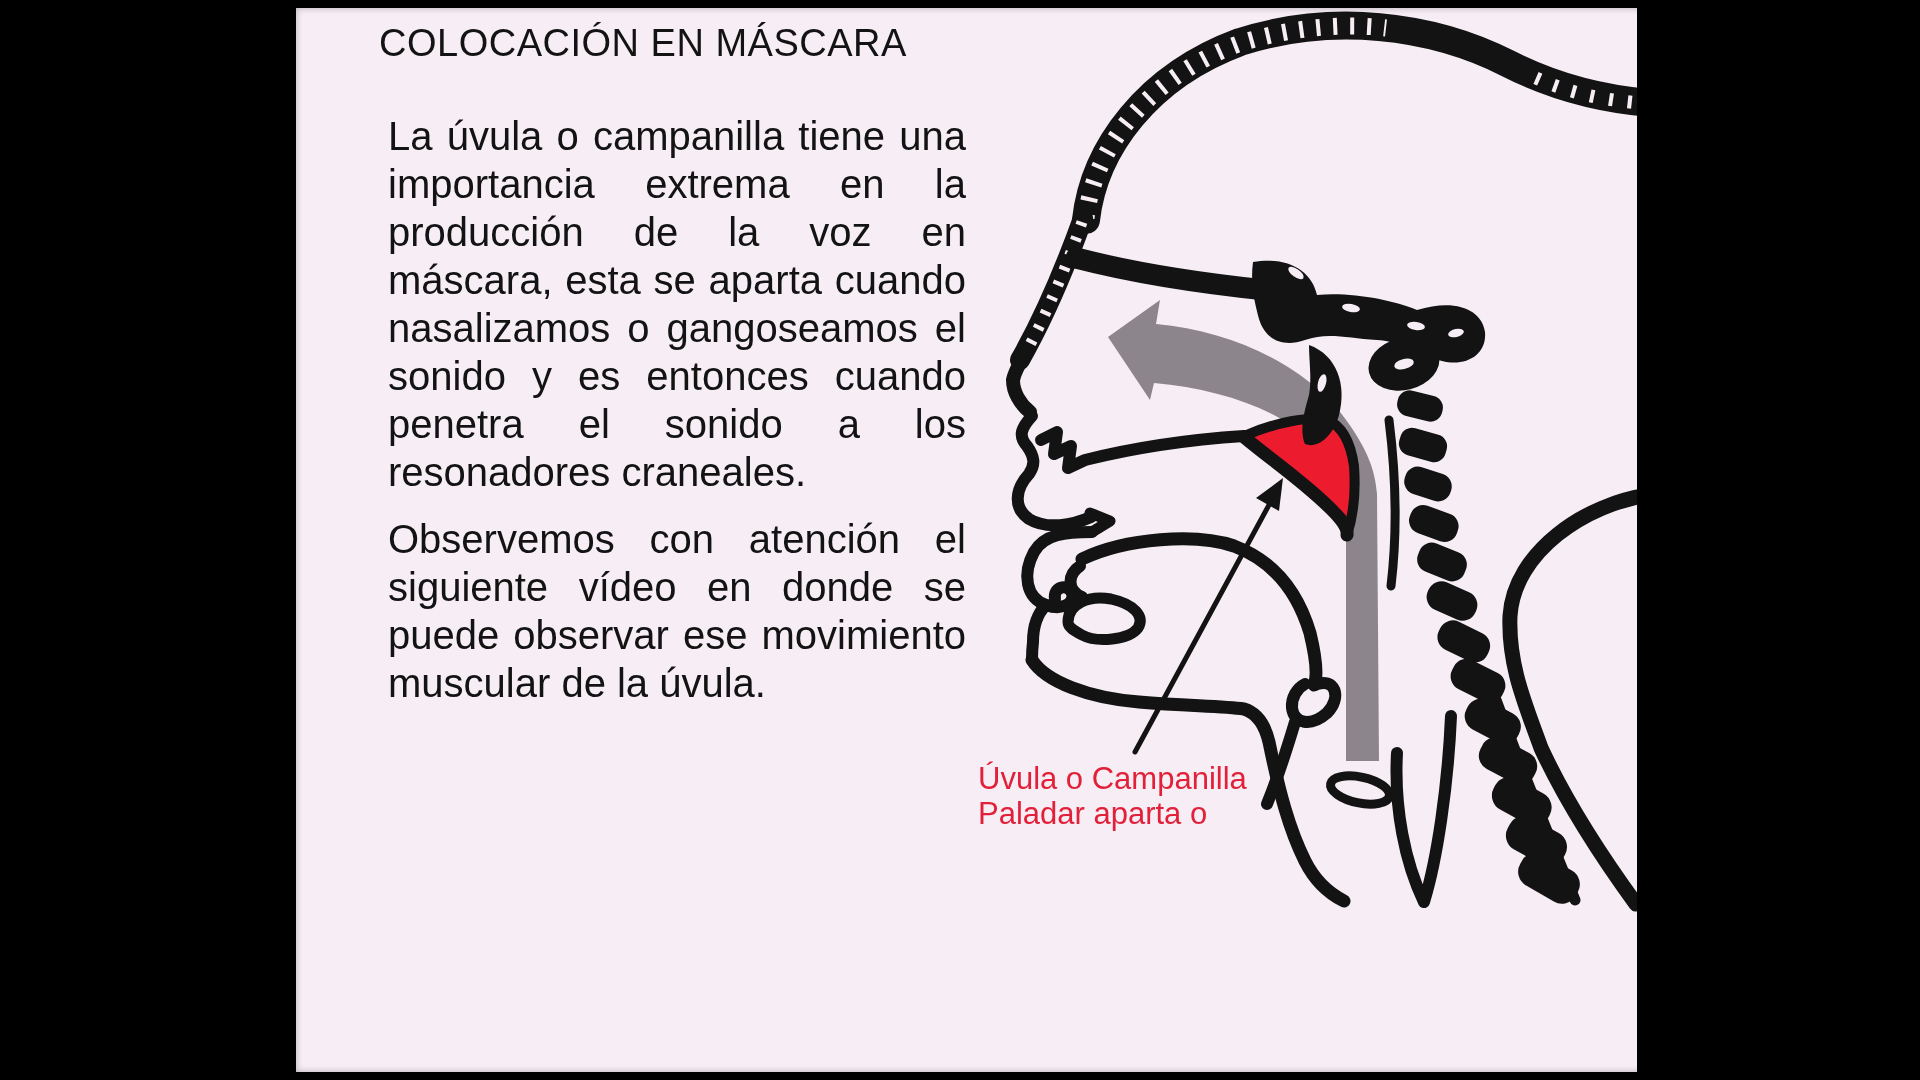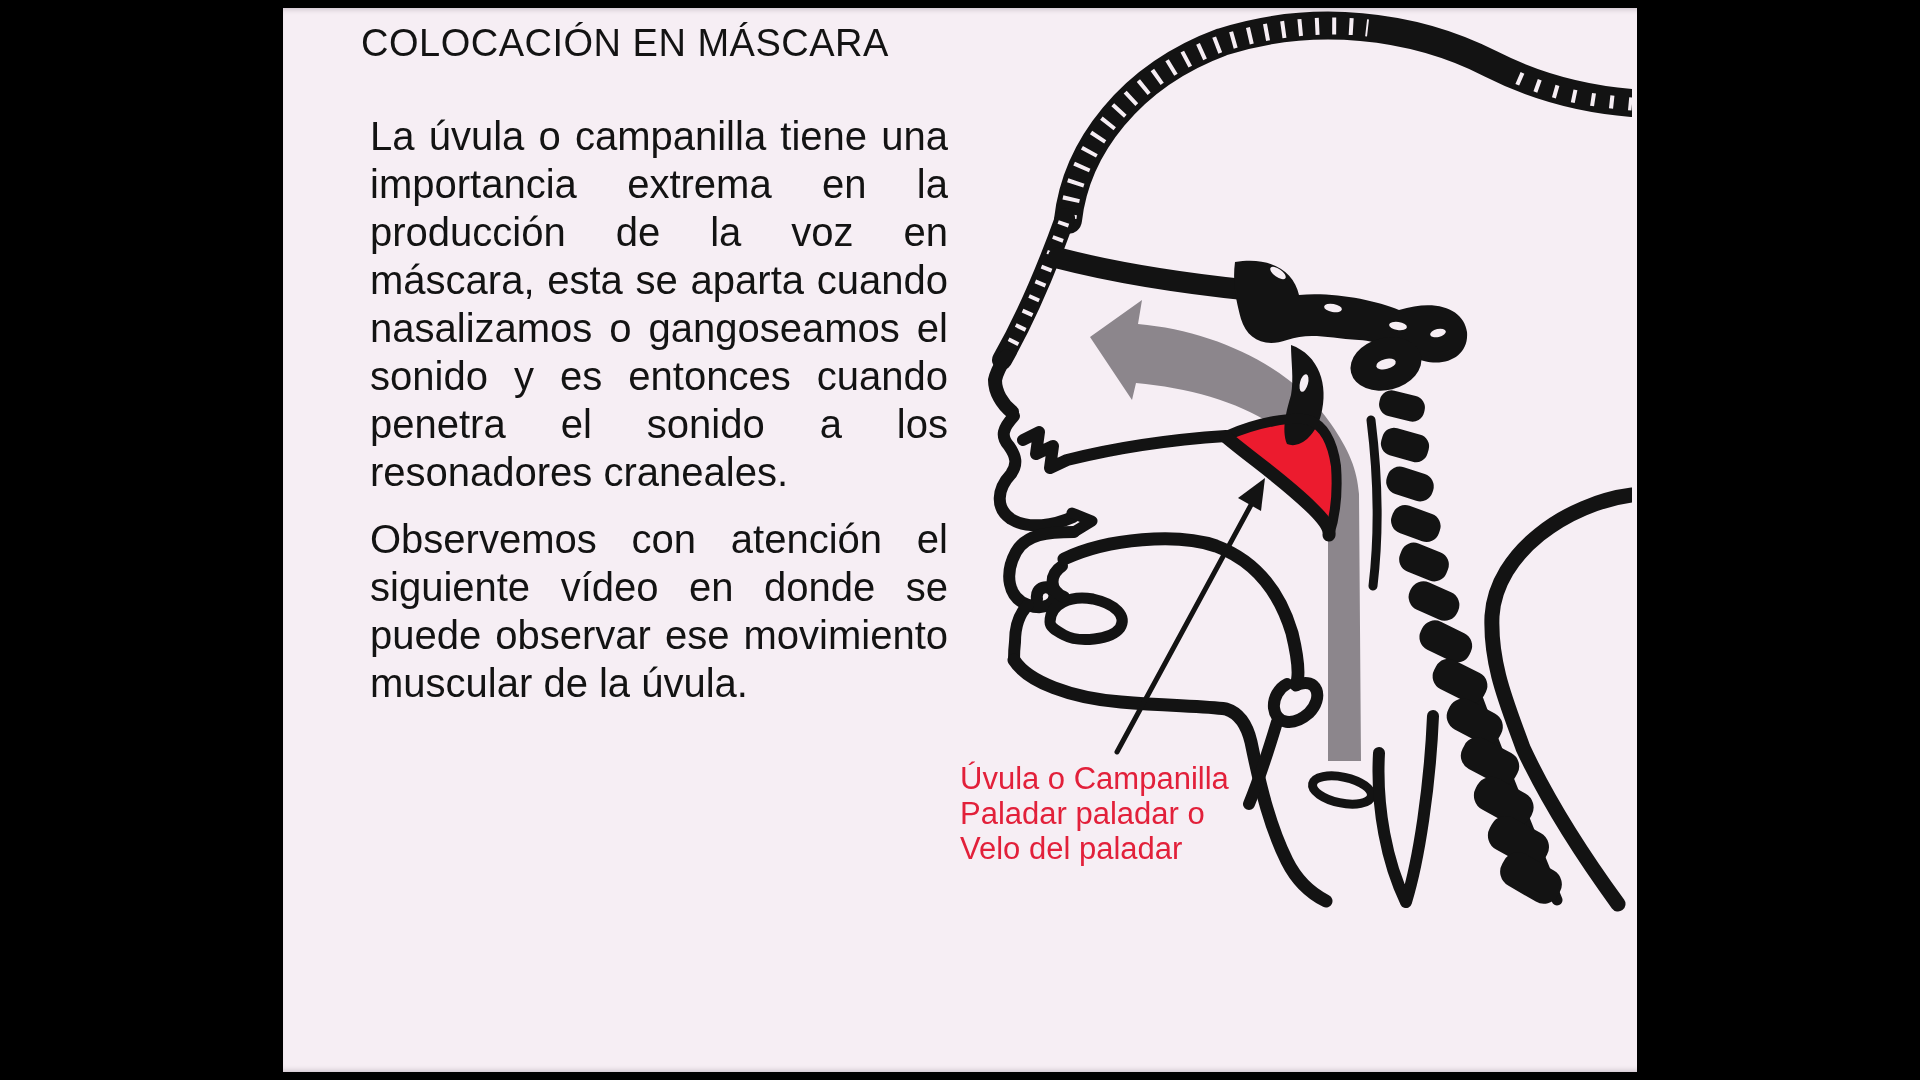--- a/index.html
+++ b/index.html
@@ -8,21 +8,21 @@
     background: var(--frame-bg, #000);
     overflow: hidden;
     font-family: "Liberation Sans", sans-serif;
   }
   .letterbox { position: absolute; background: var(--frame-bg, #000); }
   .lb-left   { left: 0; top: 0; width: 283px; height: 1080px; }
   .lb-right  { left: 1637px; top: 0; width: 283px; height: 1080px; }
   .lb-top    { left: 0; top: 0; width: 1920px; height: 8px; }
   .lb-bottom { left: 0; top: 1072px; width: 1920px; height: 8px; }
   .slide {
-    position: absolute; left: 278px; top: 8px;
+    position: absolute; left: 296px; top: 8px;
     width: 1616px; height: 1064px;
     background: var(--slide-bg, #f6eef4);
     box-shadow: inset 0 0 6px rgba(60,40,60,.35);
   }
   .slide-title {
     position: absolute; left: 83px; top: 14px;
     font-size: 38px; color: var(--ink, #171717);
     letter-spacing: 0.5px; white-space: nowrap;
   }
   .body-text {
@@ -198,22 +198,21 @@
       </g>
 
       <g>
         <line class="ink-stroke" stroke-width="5" x1="839" y1="744" x2="980" y2="484"></line>
         <polygon class="ink-fill" points="987,470 983,503 960,490"></polygon>
       </g>
     </svg>
 
     <div class="diagram-label">
       <div>Úvula o Campanilla</div>
-      <div>Paladar paladar o</div>
-      <div>Velo del paladar</div>
+      <div>Paladar aparta o</div>
     </div>
   </div>
 
   <div class="letterbox lb-left"></div>
   <div class="letterbox lb-right"></div>
   <div class="letterbox lb-top"></div>
   <div class="letterbox lb-bottom"></div>
 </div>
 
 </body></html>

